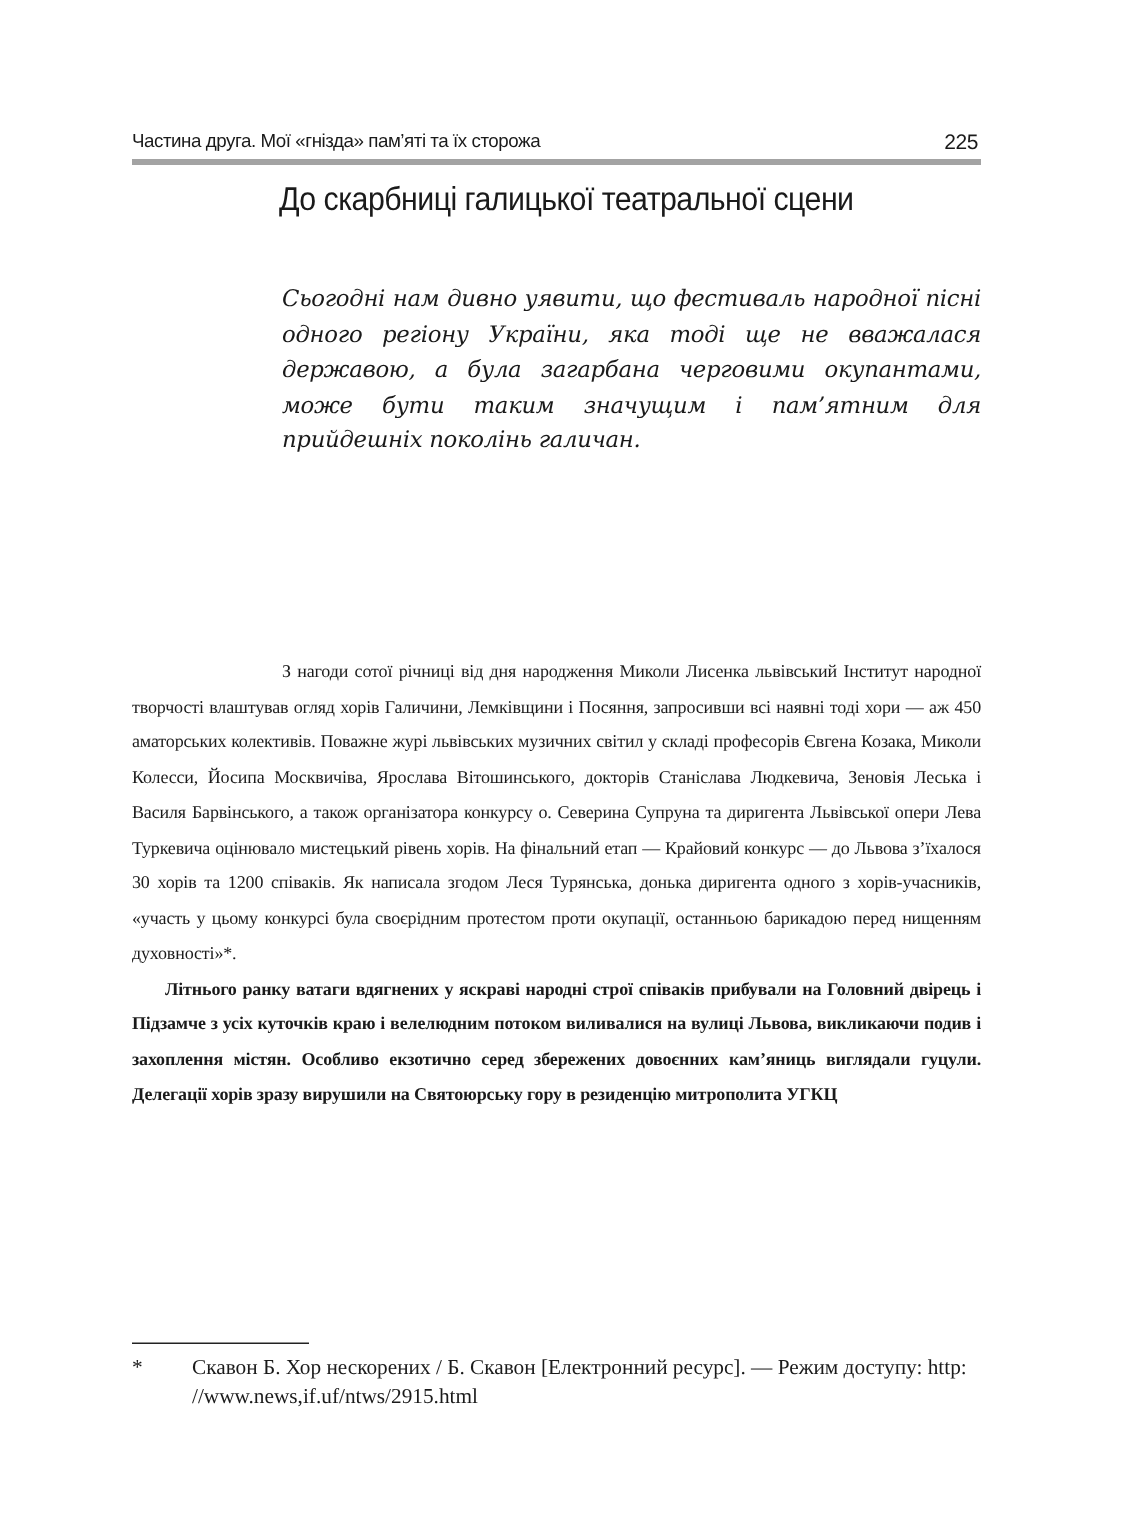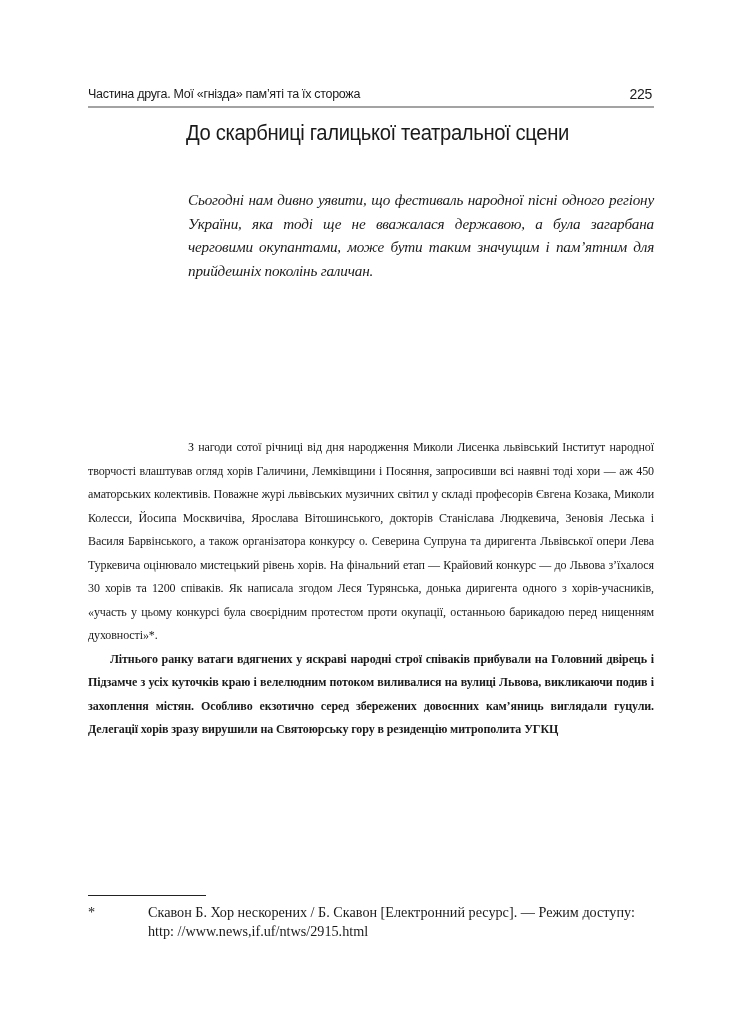--- a/index.html
+++ b/index.html
@@ -1,52 +1,52 @@
 <!DOCTYPE html>
 <html><head>
 <meta charset="utf-8">
 <style>
   html, body { margin: 0; padding: 0; background: #ffffff; }
   body { width: 755px; height: 1024px; position: relative; overflow: hidden; color: #1a1a1a; }
   .page { position: absolute; left: 0; top: 0; width: 755px; height: 1024px; }
   .running-header {
     position: absolute; left: 88px; top: 86px; width: 566px; height: 20px;
-    border-bottom: 2px solid #a3a3a3;
+    border-bottom: 4px solid #a3a3a3;
     font-family: "Liberation Sans", sans-serif; font-size: 12.5px;
     transform-origin: left; letter-spacing: -0.3px;
   }
   .running-header .title { position: absolute; left: 0; top: 1px; }
   .running-header .num { position: absolute; right: 2px; top: 0px; font-size: 14px; }
   .chapter-title {
     position: absolute; left: 0; width: 755px; top: 120px; text-align: center;
     font-family: "Liberation Sans", sans-serif; font-size: 22px; letter-spacing: -0.4px;
     transform: scaleX(0.92);
   }
   .epigraph {
     position: absolute; left: 188px; top: 188px; width: 466px;
     font-family: "DejaVu Serif", serif; font-style: italic; font-size: 15.2px;
     line-height: 23.5px; text-align: justify; letter-spacing: -0.2px;
   }
-  .epigraph p { margin: 0; font-family: Liberation Serif, serif; }
+  .epigraph p { margin: 0; }
   .epigraph p.indent { text-indent: 22px; }
   .body-text {
     position: absolute; left: 88px; top: 436px; width: 566px;
     font-family: "Liberation Serif", serif; font-size: 12px; line-height: 23.5px;
     text-align: justify; letter-spacing: -0.1px;
   }
   .body-text p { margin: 0; }
   .body-text p.first { text-indent: 100px; }
   .body-text p.indent { text-indent: 22px; font-weight: bold; }
   .fn-rule { position: absolute; left: 88px; top: 895px; width: 118px; height: 0; border-top: 1px solid #222; }
   .footnote {
     position: absolute; left: 88px; top: 903px; width: 566px;
     font-family: "Liberation Serif", serif; font-size: 14.2px; line-height: 19px;
   }
   .footnote .mark { position: absolute; left: 0; top: 0; }
-  .footnote .text { margin-left: 60px; display: block; }
+  .footnote .text { margin-left: 40px; display: block; }
 </style>
 </head>
 <body>
 
 <div class="page">
 
   <div class="running-header">
     <span class="title">Частина друга. Мої «гнізда» пам’яті та їх сторожа</span>
     <span class="num">225</span>
   </div>

